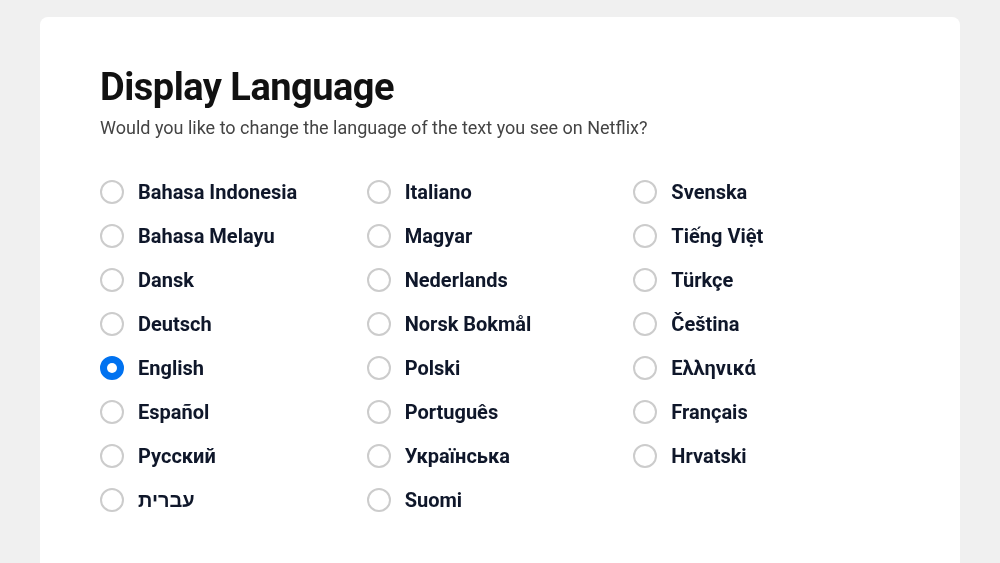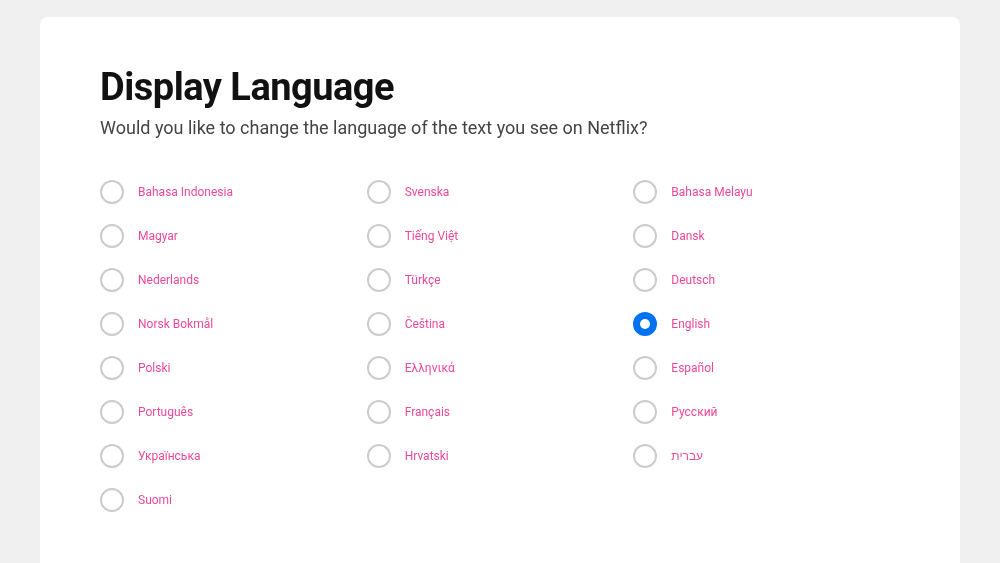--- a/index.html
+++ b/index.html
@@ -76,35 +76,39 @@
 
     .radio-btn.selected::after {
       content: '';
       width: 10px;
       height: 10px;
       border-radius: 50%;
       background-color: #ffffff;
     }
 
     .language-label {
-      font-size: 12px;
-      color: #ec4899;
-      font-weight: 400;
+      font-size: 20px;
+      color: #0f172a;
+      font-weight: 700;
     }
   </style>
 </head>
 <body>
 
 <div class="container">
   <h1 class="page-title">Display Language</h1>
   <p class="page-subtitle">Would you like to change the language of the text you see on Netflix?</p>
   <div class="languages-grid" id="languages-grid">
   <div class="language-item">
         <div class="radio-btn"></div>
         <span class="language-label">Bahasa Indonesia</span>
+      </div>
+      <div class="language-item">
+        <div class="radio-btn"></div>
+        <span class="language-label">Italiano</span>
       </div>
       <div class="language-item">
         <div class="radio-btn"></div>
         <span class="language-label">Svenska</span>
       </div>
       <div class="language-item">
         <div class="radio-btn"></div>
         <span class="language-label">Bahasa Melayu</span>
       </div>
       <div class="language-item">

